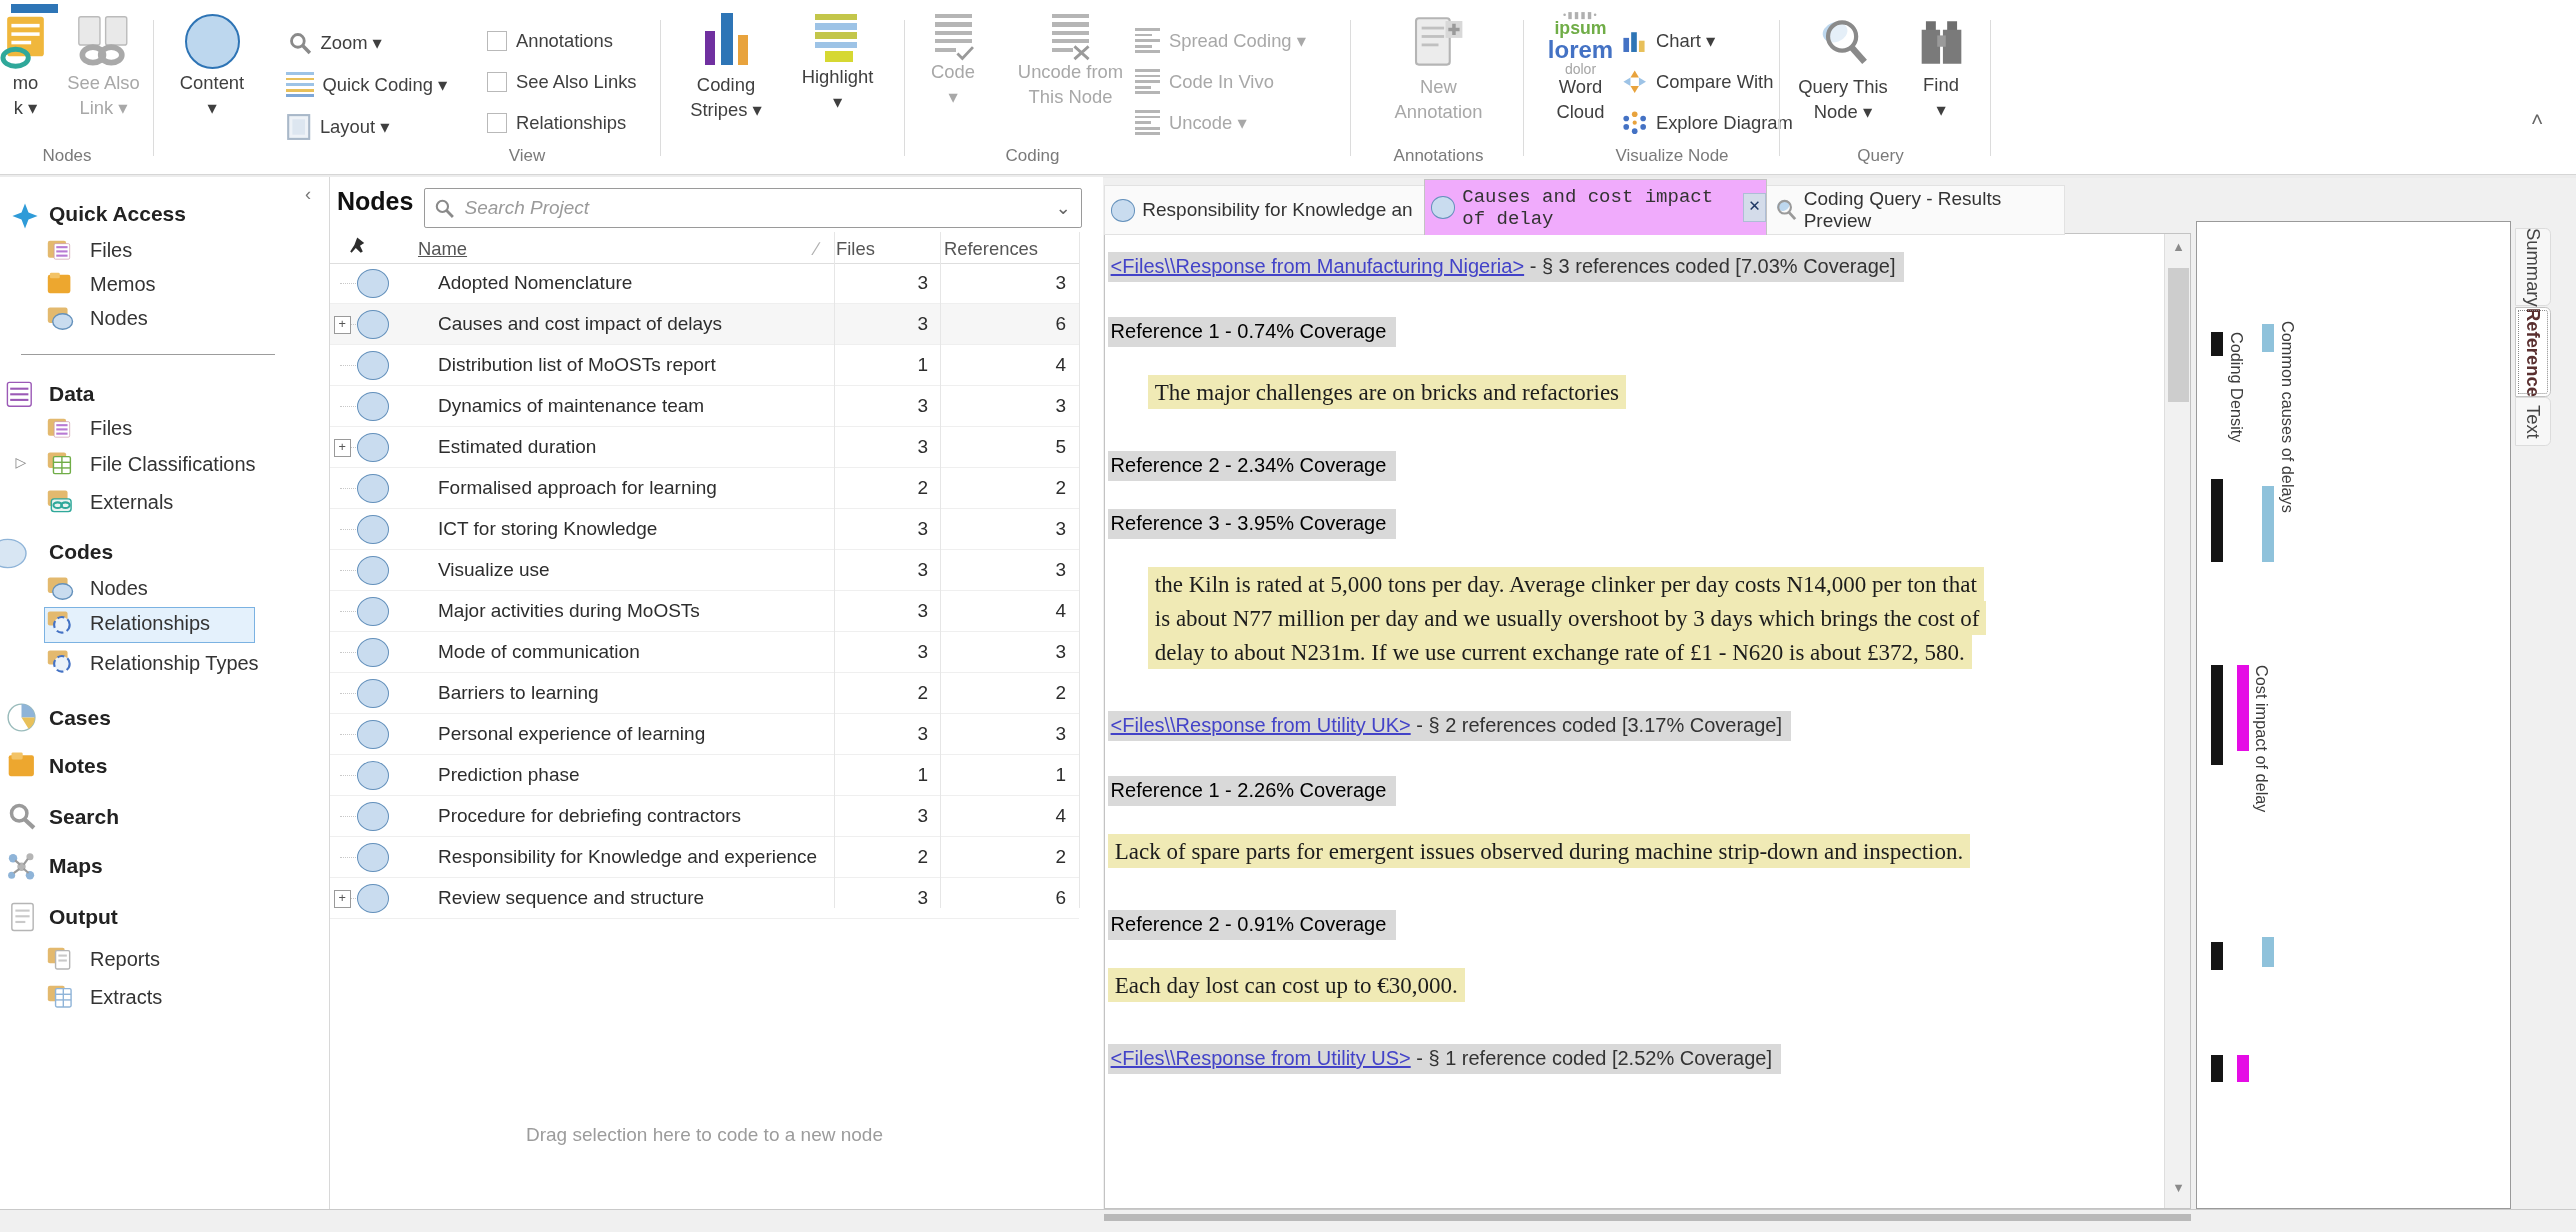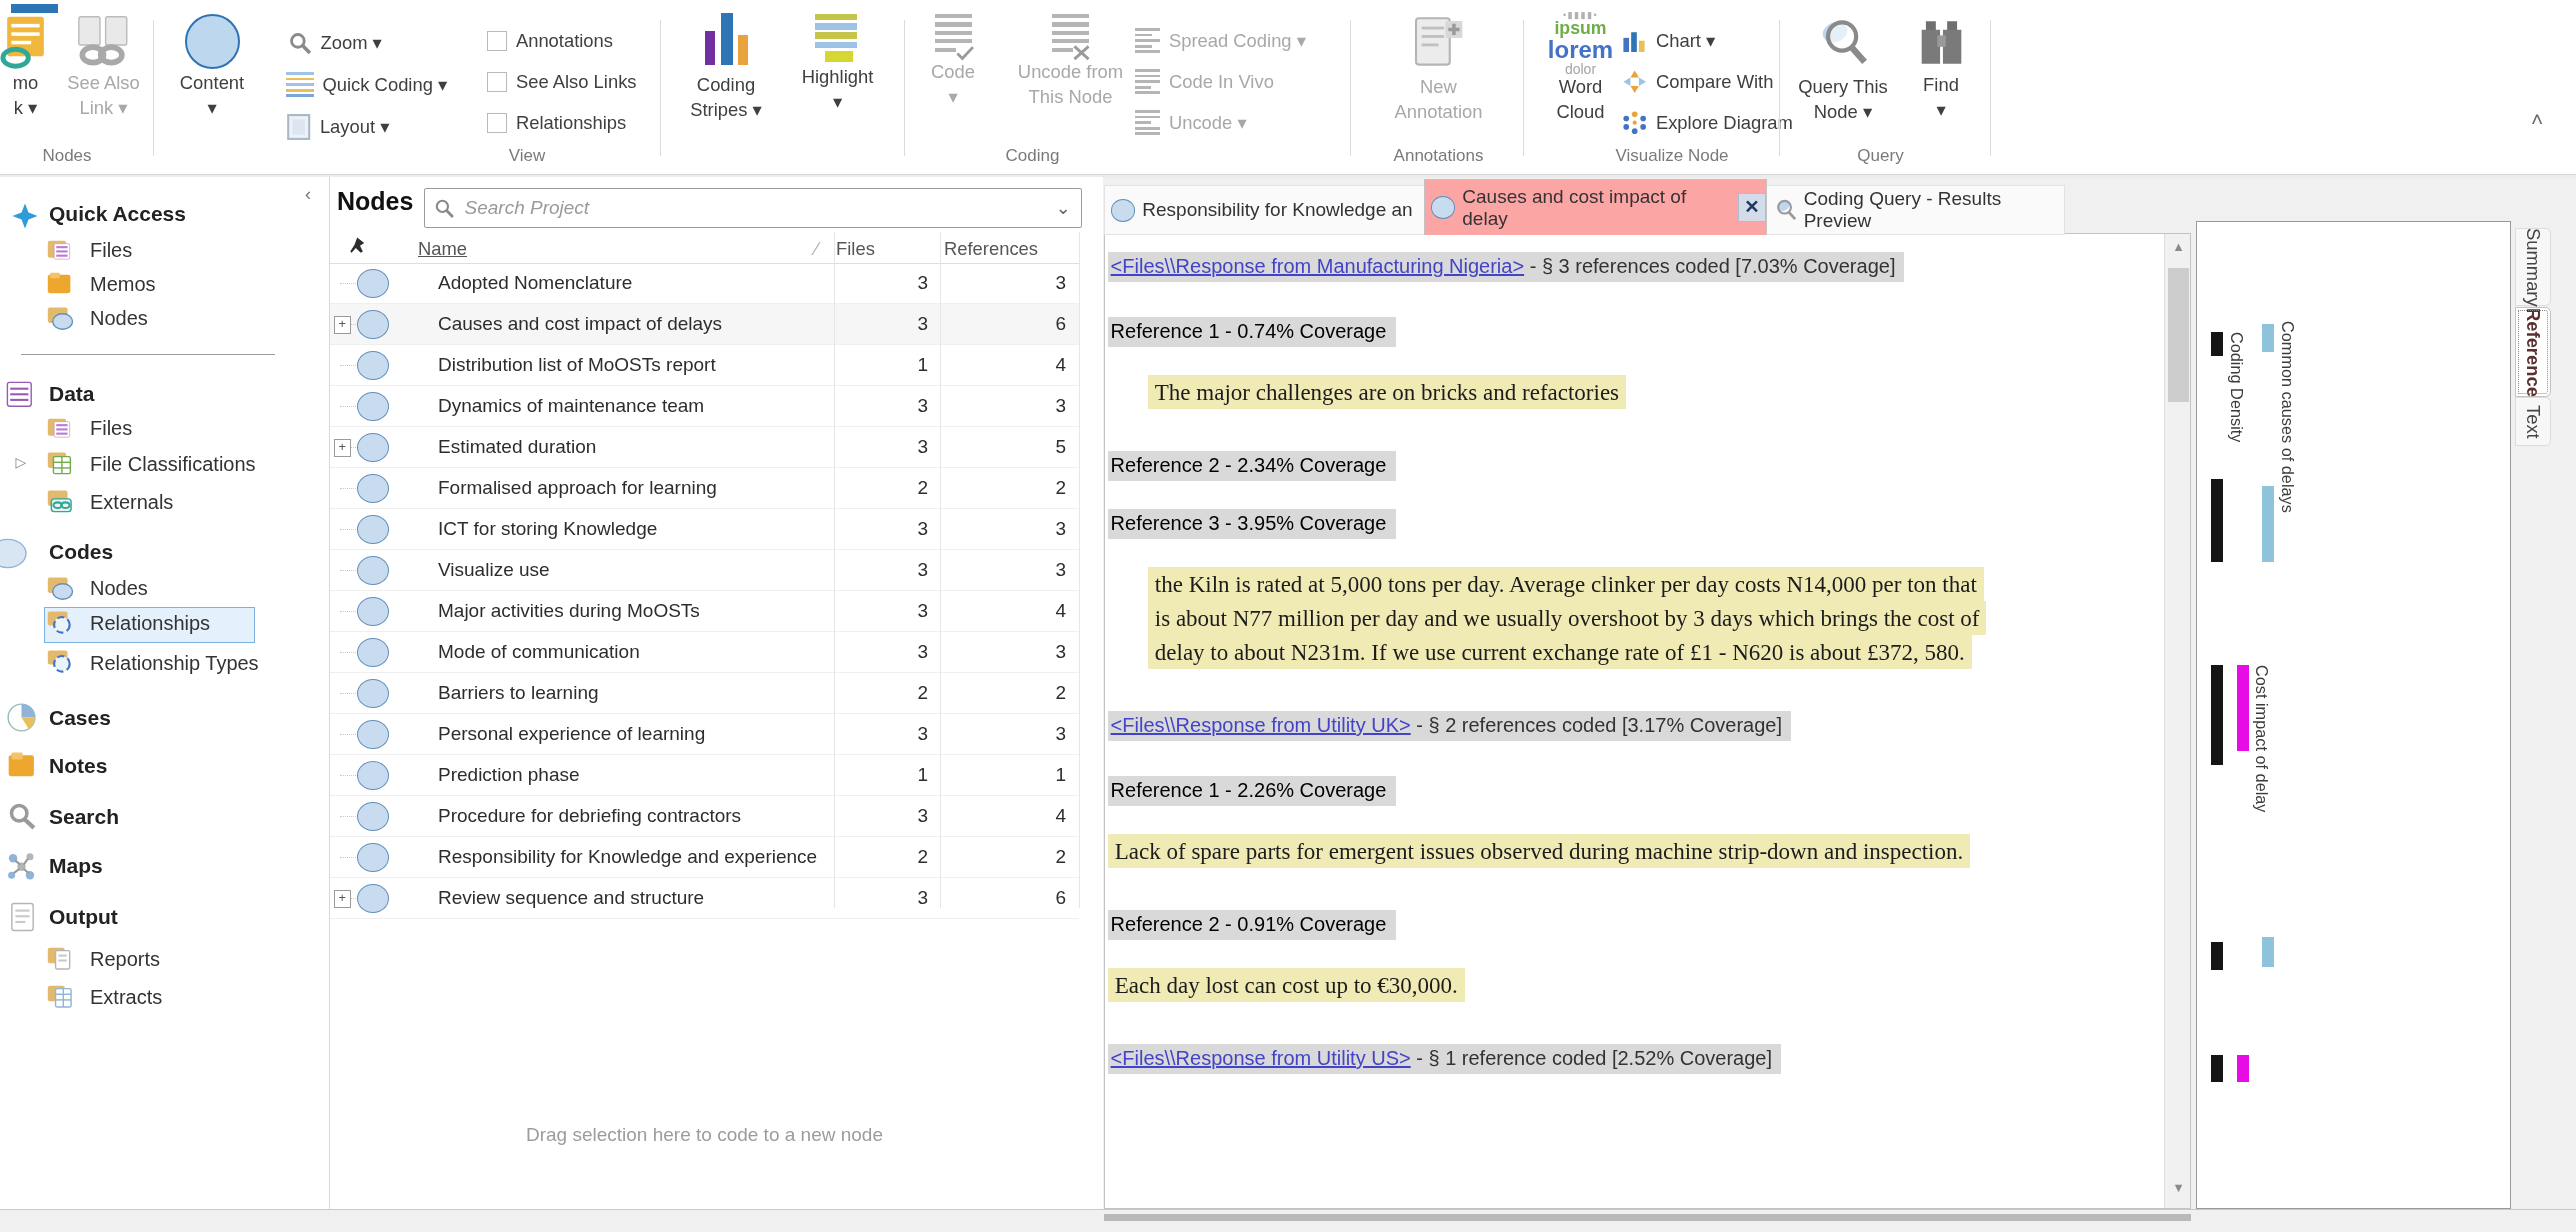--- a/index.html
+++ b/index.html
@@ -52,21 +52,21 @@
   .nrow .rv{left:636px;width:100px;}
   .ncirc{position:absolute;left:27px;top:6.4px;width:30px;height:27px;border-radius:50%;background:#c9dcef;border:1.4px solid #6390bb;}
   .nexp{position:absolute;left:3.5px;top:12px;width:15.6px;height:15.6px;border:0.7px solid #9a9a9a;background:#fff;
         font-size:12.7px;line-height:14px;text-align:center;color:#555;}
   .ntree{position:absolute;left:10px;top:20px;width:15.6px;border-top:1.4px dotted #c9c9c9;}
   .gridv{position:absolute;top:55px;width:0.7px;background:#e6e6e6;}
   #draghint{position:absolute;left:0;top:947px;width:749px;text-align:center;font-size:19px;color:#9c9c9c;}
   
   .tab{position:absolute;top:185px;height:48px;background:#fafafa;border:0.7px solid #e2e2e2;display:flex;align-items:center;font-size:19px;color:#333;z-index:1;}
   .tab .tcirc{width:22.6px;height:21px;border-radius:50%;background:#c9dcef;border:1.4px solid #6390bb;margin:0 7px 0 5.7px;flex:0 0 auto;}
-  .tab.active{top:179px;height:55px;background:#fca5a5;border:0.7px solid #c3c3c3;border-bottom:none;z-index:3;}
+  .tab.active{top:179px;height:55px;background:#f0abfc;border:0.7px solid #c3c3c3;border-bottom:none;z-index:3;font-family:Liberation Mono, monospace;}
   .closex{width:27px;height:27px;background:#d4dcea;border:0.7px solid #aebdd6;color:#1f3864;font-weight:bold;
           font-size:18.4px;line-height:25.4px;text-align:center;margin-left:10px;}
   
   #docpanel{position:absolute;left:1104px;top:233px;width:1087px;height:976px;background:#fff;border:0.7px solid #c3c3c3;box-sizing:border-box;overflow:hidden;}
   #doccontent{position:absolute;left:2.8px;top:0;width:1025px;padding-top:18.4px;}
   .doc-fh{margin:0 0 35px 0;}
   .doc-rh{margin:0 0 28px 0;}
   .doc-file-hdr{display:inline-block;background:#d9d9d9;padding:2.8px 8.5px 4.2px 2.8px;font-size:20px;color:#333;}
   .doc-link{color:#4343c8;text-decoration:underline;}
   .doc-ref-hdr{display:inline-block;background:#d9d9d9;padding:2.8px 10px 4.2px 2.8px;font-size:20px;color:#000000;}

